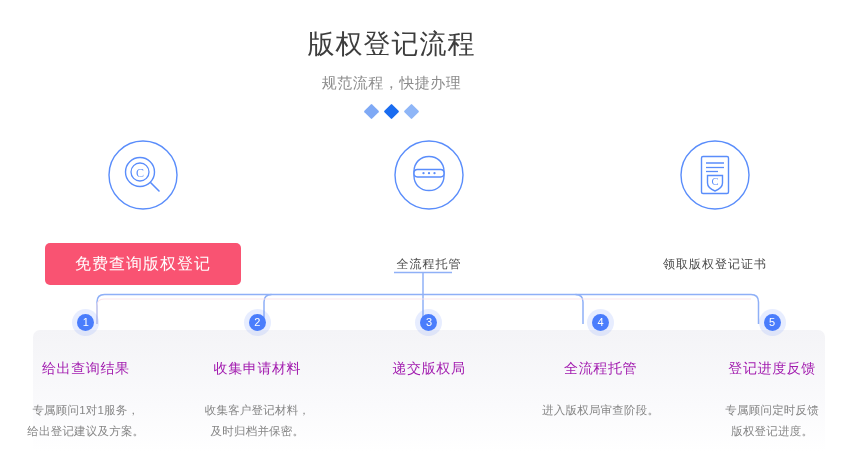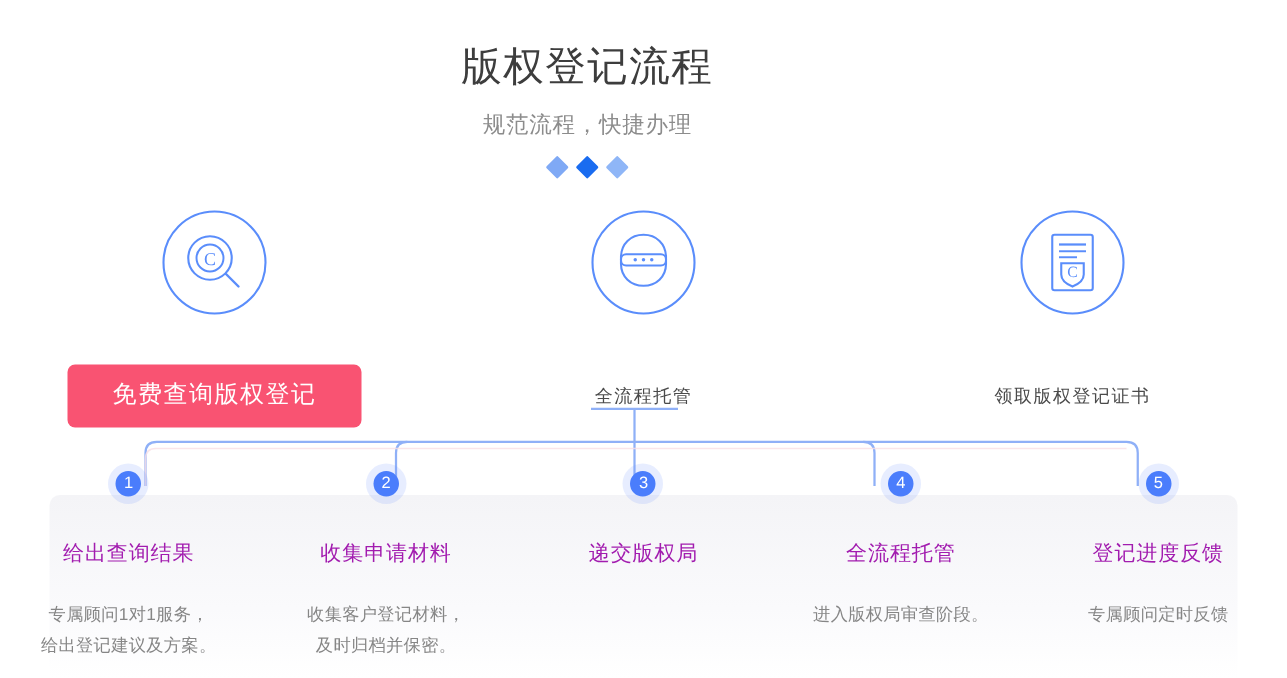--- a/index.html
+++ b/index.html
@@ -287,18 +287,19 @@
       <span class="step-desc">
         <span>进入版权局审查阶段。</span>
       </span>
     </div>
 
     <div class="step">
       <span class="step-badge">5</span>
       <span class="step-title">登记进度反馈</span>
       <span class="step-desc">
         <span>专属顾问定时反馈</span>
+        <span>版权登记进度。</span>
       </span>
     </div>
 
   </div>
 
 </div>
 
 </body></html>

